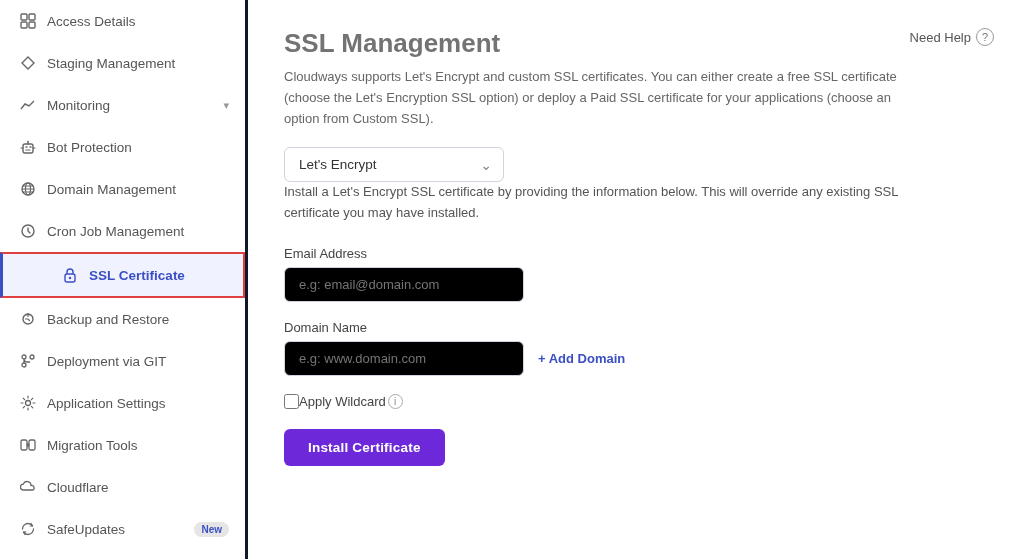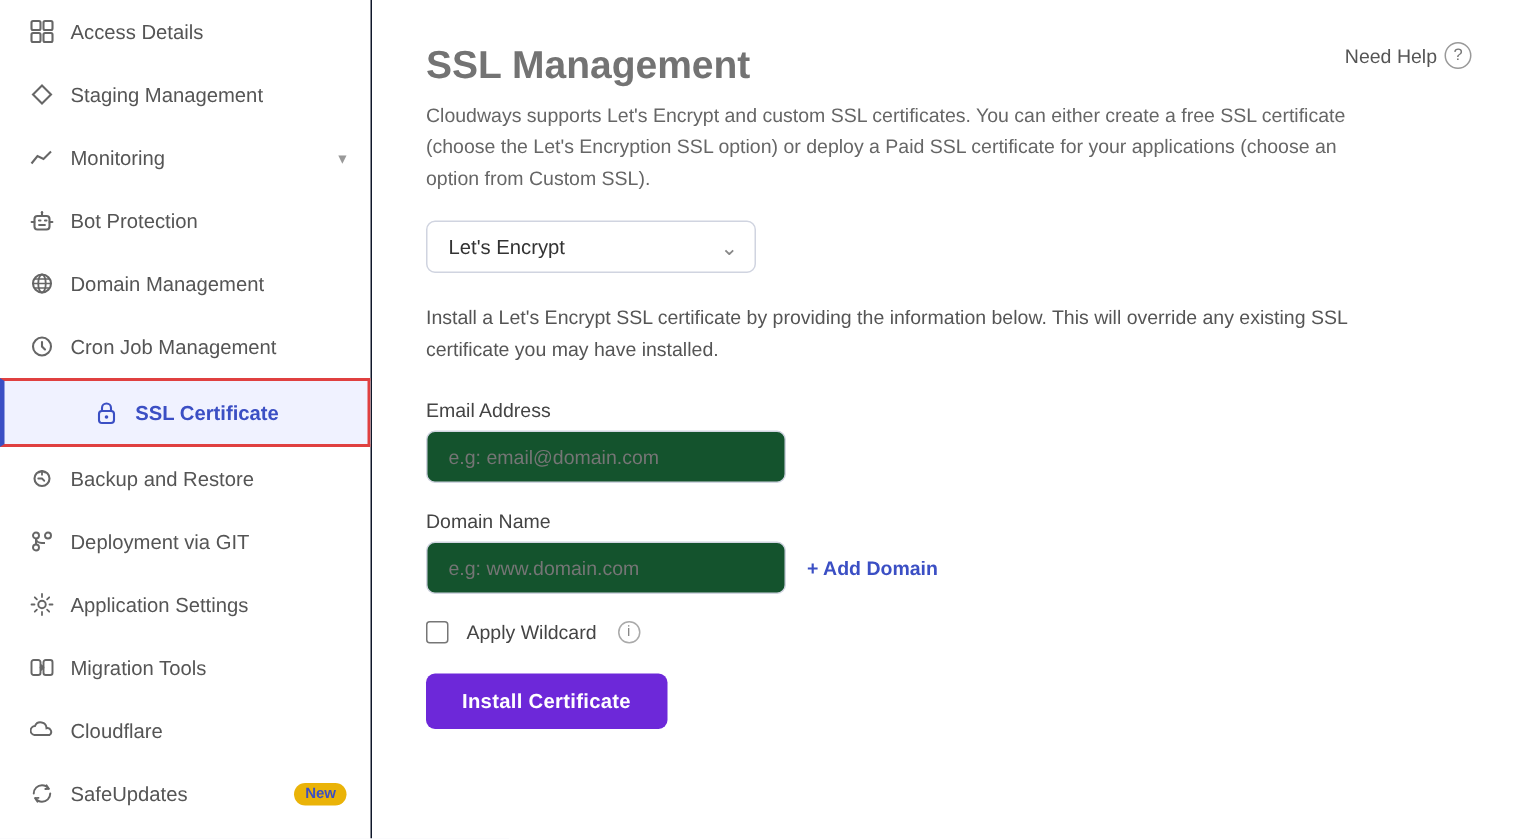--- a/index.html
+++ b/index.html
@@ -11,21 +11,21 @@
       width: 1021px;
       overflow: hidden;
       font-size: 14px;
       color: #333;
     }
 
     
     .sidebar {
       width: 248px;
       background: #fff;
-      border-right: 1px solid #0f172a;
+      border-right: 3px solid #0f172a;
       display: flex;
       flex-direction: column;
       overflow-y: auto;
       flex-shrink: 0;
     }
     .sidebar-item {
       display: flex;
       align-items: center;
       gap: 10px;
       padding: 12px 16px;
@@ -51,21 +51,21 @@
       flex-shrink: 0;
       font-size: 15px;
     }
     .sidebar-item .chevron {
       margin-left: auto;
       font-size: 11px;
       color: #999;
     }
     .badge-new {
       margin-left: auto;
-      background: #eab308;
+      background: #e5e5e5;
       color: #3b4fc4;
       font-size: 10px;
       font-weight: 700;
       padding: 2px 7px;
       border-radius: 10px;
     }
 
     
     .main-content {
       flex: 1;
@@ -86,21 +86,21 @@
       color: #666;
       font-size: 13px;
       line-height: 1.6;
       max-width: 640px;
       margin-bottom: 18px;
     }
 
     .need-help {
       position: absolute;
       top: 28px;
-      right: 40px;
+      right: 27px;
       color: #555;
       font-size: 13px;
       display: flex;
       align-items: center;
       gap: 5px;
       cursor: pointer;
     }
     .need-help .help-circle {
       width: 18px;
       height: 18px;
@@ -111,21 +111,20 @@
       justify-content: center;
       font-size: 11px;
       color: #777;
     }
 
     
     .ssl-type-select {
       position: relative;
       display: inline-flex;
       align-items: center;
-      margin-bottom: 20px;
     }
     .ssl-dropdown {
       appearance: none;
       border: 1px solid #d0d4e0;
       border-radius: 6px;
       padding: 9px 36px 9px 14px;
       font-size: 13.5px;
       color: #333;
       background: #fff;
       width: 220px;
@@ -160,21 +159,21 @@
       margin-bottom: 18px;
     }
     .form-input {
       width: 240px;
       border: 1px solid #d0d4e0;
       border-radius: 6px;
       padding: 9px 14px;
       font-size: 13px;
       color: #aaa;
       outline: none;
-      background: #14532d;
+      background: #000000;
     }
 
     .domain-row {
       display: flex;
       align-items: center;
       gap: 14px;
     }
     .add-domain-btn {
       color: #3b4fc4;
       font-size: 13px;
@@ -184,21 +183,21 @@
       background: none;
       display: flex;
       align-items: center;
       gap: 3px;
     }
 
     
     .checkbox-row {
       display: flex;
       align-items: center;
-      gap: 12px;
+      gap: 0;
       margin-bottom: 20px;
     }
     .checkbox-row input[type="checkbox"] {
       width: 15px;
       height: 15px;
       cursor: pointer;
       accent-color: #3b4fc4;
     }
     .checkbox-label {
       font-size: 13px;

